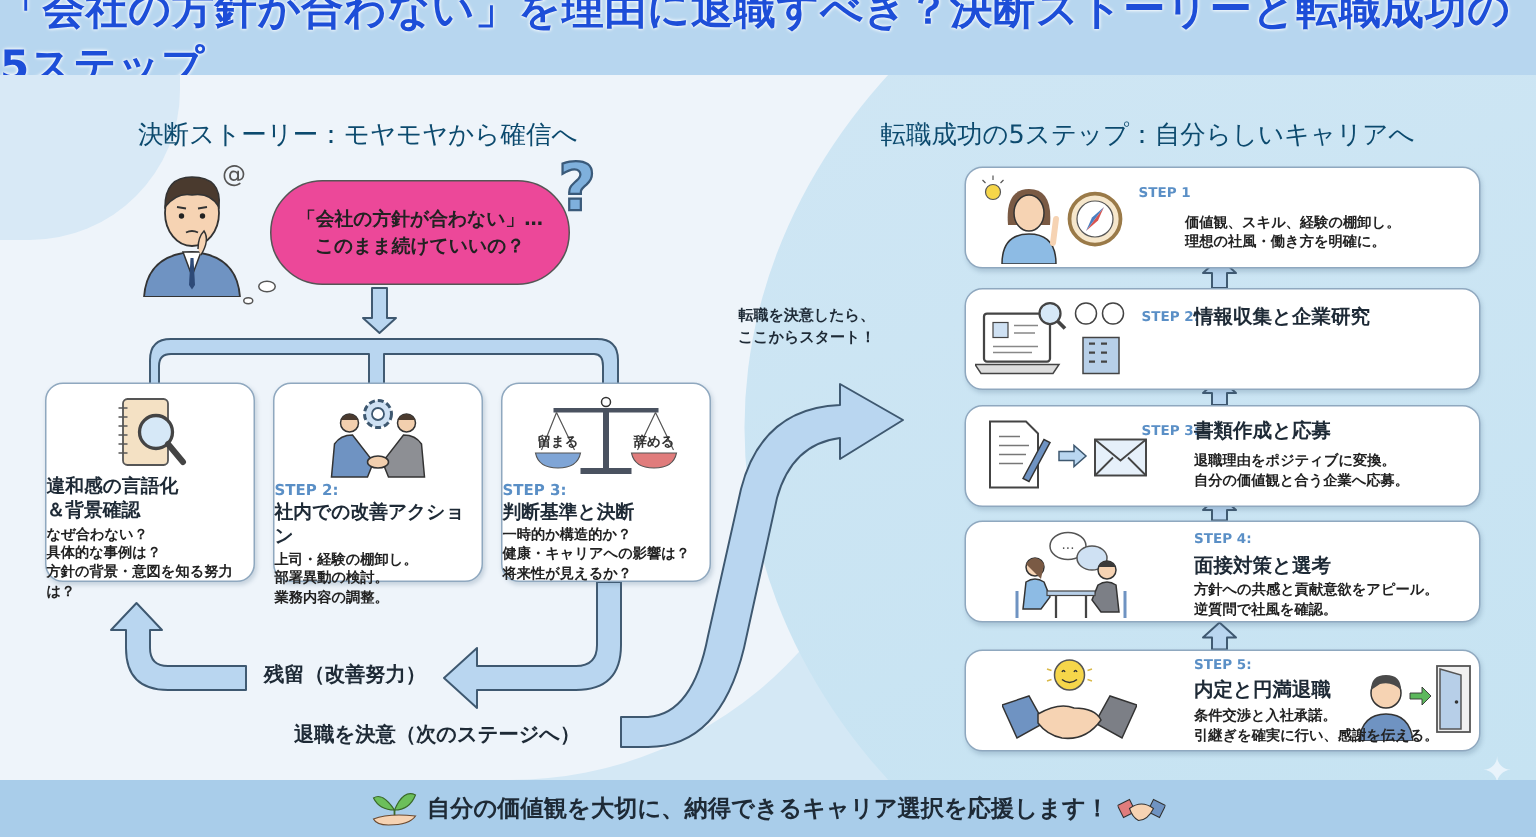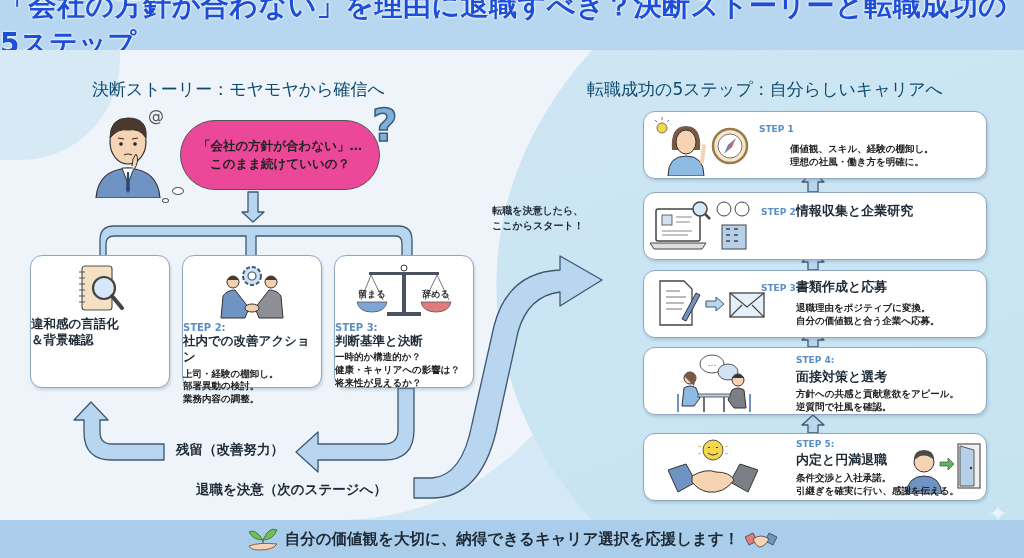--- a/index.html
+++ b/index.html
@@ -101,20 +101,25 @@
   <svg class="lc-icon" width="60" height="56" viewBox="0 0 60 56">
     <rect x="12" y="4" width="30" height="44" rx="3" fill="#f4e1c4" stroke="#555" stroke-width="1.2"></rect>
     <g stroke="#555" stroke-width="1">
         <path d="M9 10h6M9 16h6M9 22h6M9 28h6M9 34h6M9 40h6"></path>
       </g>
     <circle cx="34" cy="26" r="11" fill="#d6e8f7" stroke="#444" stroke-width="2.2"></circle>
     <path d="M42 34 L52 46" stroke="#444" stroke-width="4" stroke-linecap="round"></path>
   </svg>
   <div class="ctitle">違和感の言語化</div>
   <div class="ctitle">＆背景確認</div>
+  <div class="cbody">
+    <div>なぜ合わない？</div>
+    <div>具体的な事例は？</div>
+    <div>方針の背景・意図を知る努力は？</div>
+  </div>
 </div>
 
 <div class="card lc lc2">
   <svg class="lc-icon" width="70" height="58" viewBox="0 0 70 58">
     <circle cx="35" cy="14" r="9" fill="#cfe1f3" stroke="#3e5870" stroke-width="2" stroke-dasharray="4 2"></circle>
     <circle cx="35" cy="14" r="4" fill="#fff" stroke="#3e5870" stroke-width="1.2"></circle>
     <circle cx="16" cy="20" r="6" fill="#f2cfae" stroke="#333" stroke-width="1"></circle>
     <path d="M10 18 Q16 10 22 18" fill="#4a3a2e"></path>
     <path d="M4 56 L6 34 Q10 28 18 28 L32 46 L28 56 Z" fill="#6f93c2" stroke="#333" stroke-width="1"></path>
     <circle cx="54" cy="20" r="6" fill="#f2cfae" stroke="#333" stroke-width="1"></circle>

